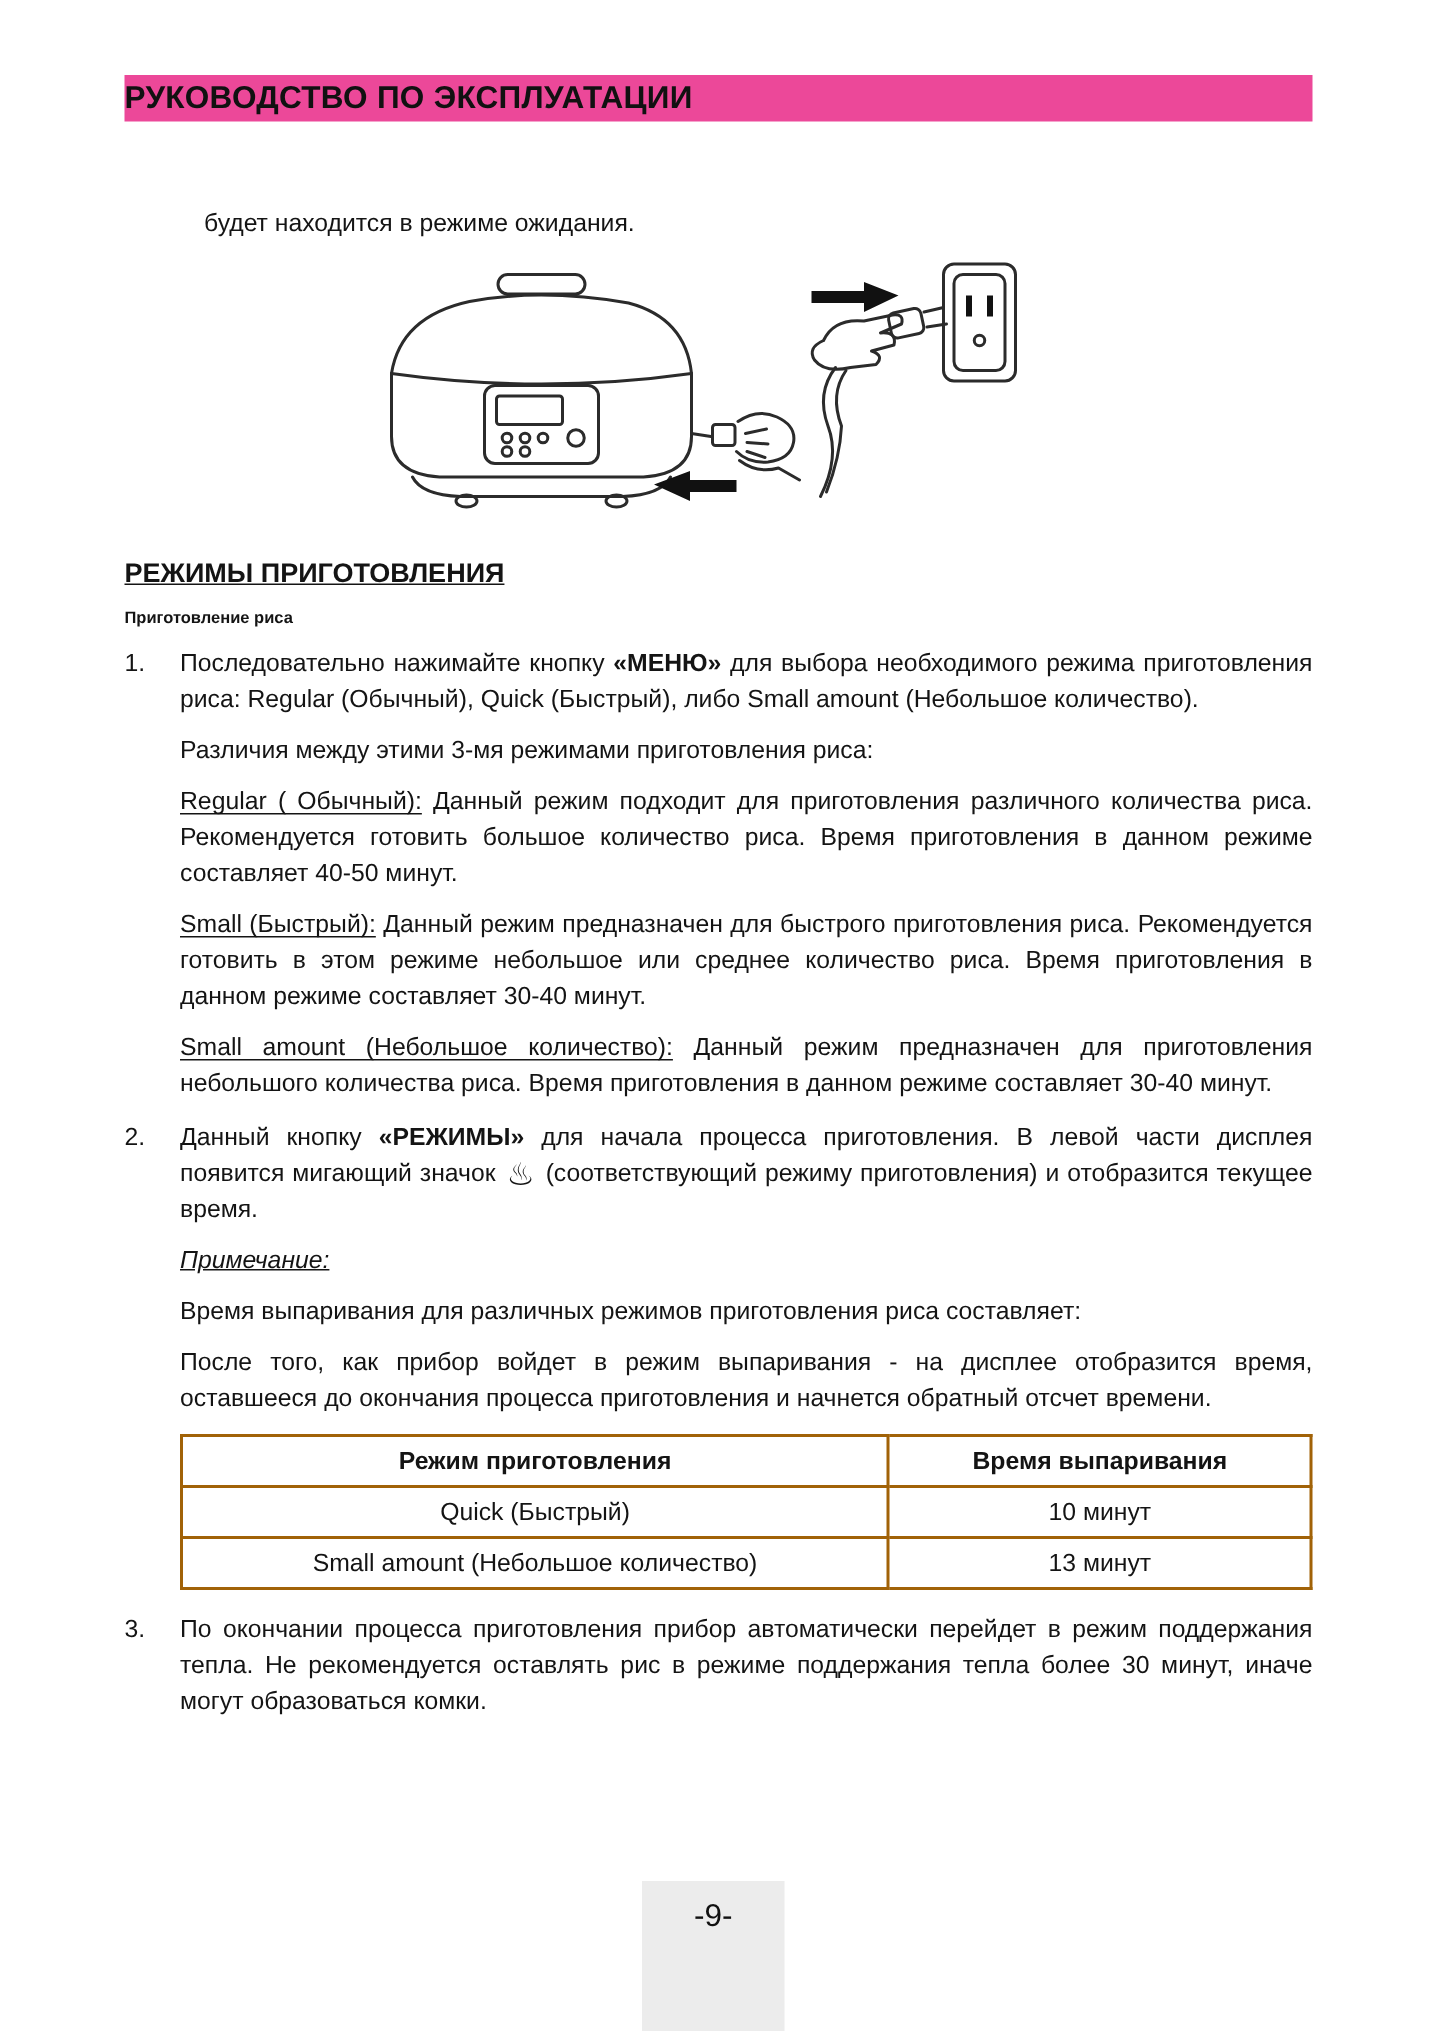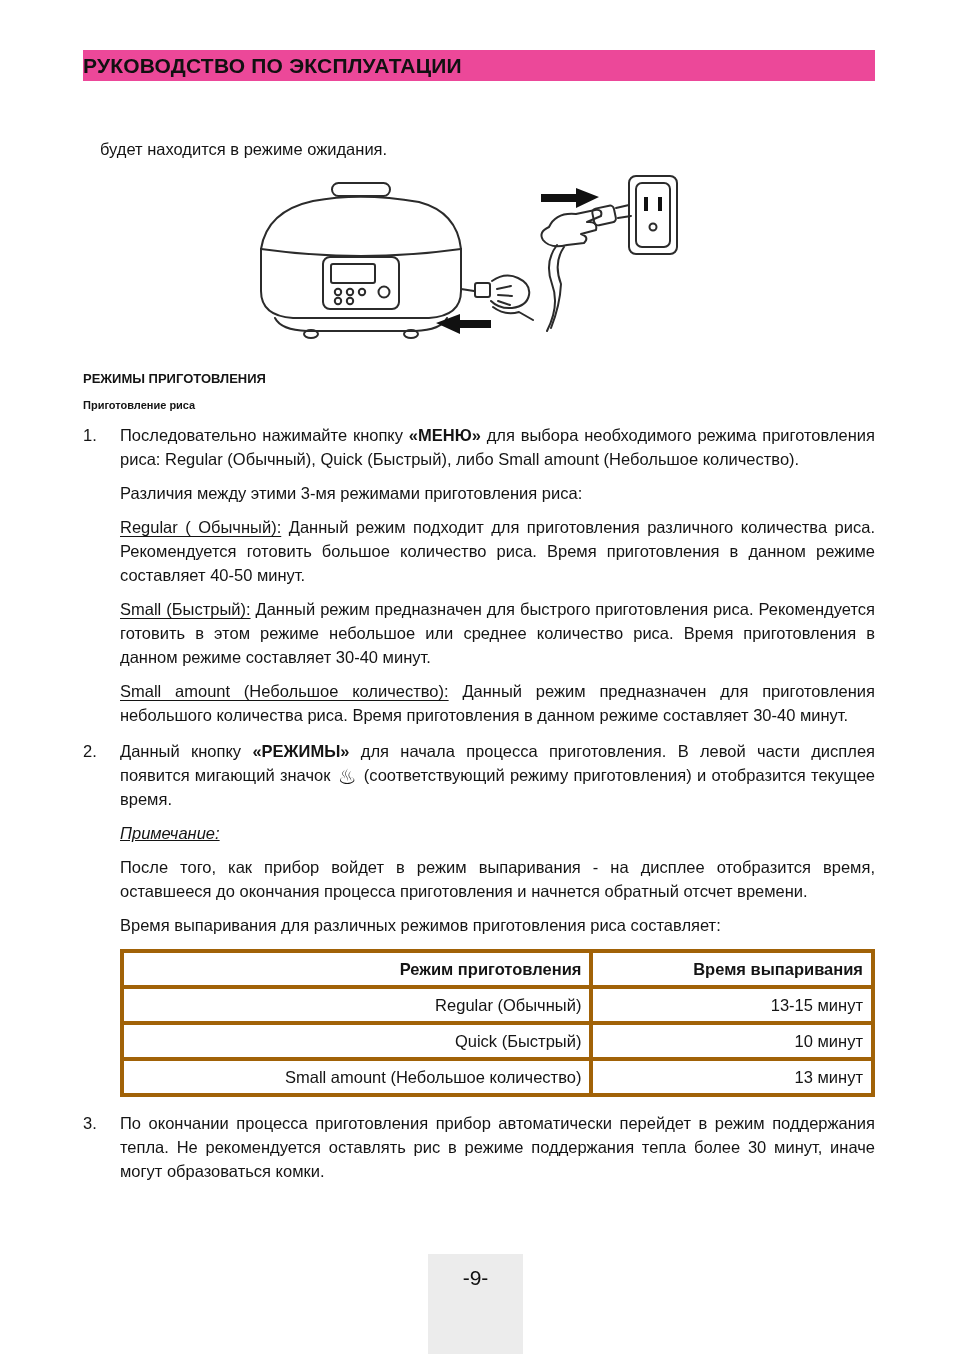--- a/index.html
+++ b/index.html
@@ -17,25 +17,25 @@
     margin-top: 50px;
     background: #ec4899;
     height: 31px;
     display: flex; align-items: center;
   }
   .header-title {
     font-size: 21px; font-weight: bold; margin: 0;
     letter-spacing: 0.2px; color: #111;
   }
 
-  .intro { margin: 56px 0 0 17px; font-size: 16.5px; line-height: 24px; }
+  .intro { margin: 56px 0 0 53px; font-size: 16.5px; line-height: 24px; }
 
   .illustration { margin: 10px 0 0 148px; }
 
-  h2.modes-heading { font-size: 13px; font-weight: bold; margin: 24px 0 0; }
+  h2.modes-heading { font-size: 18px; font-weight: bold; margin: 24px 0 0; text-decoration: underline; }
   h3.rice-heading  { font-size: 11px; font-weight: bold; margin: 13px 0 0; }
 
   .step { display: flex; margin-top: 12px; font-size: 16.5px; line-height: 24px; }
   .step .num { width: 37px; flex: none; }
   .step .body { flex: 1; min-width: 0; }
   .step .body p { margin: 0 0 10px; text-align: justify; }
   .step .body p:last-child { margin-bottom: 0; }
 
   .ul { text-decoration: underline; text-underline-offset: 3px; }
   .bold { font-weight: bold; }
@@ -43,21 +43,21 @@
   .steam {
     display: inline-block; font-size: 21px; line-height: 1;
     vertical-align: -3px; padding: 0 2px;
   }
 
   table.modes-table {
     border-collapse: collapse; width: 100%;
     margin: 12px 0 2px; font-size: 16.5px;
   }
   .modes-table th, .modes-table td {
-    border: 4px solid #a16207; text-align: right;
+    border: 2px solid #a16207; text-align: center;
     padding: 4px 8px; height: 30px;
   }
   .modes-table th { font-weight: bold; }
 
   .footer-block {
     position: absolute; left: 428px; top: 1254px;
     width: 95px; height: 100px; background: #ececec;
   }
   .page-number {
     position: absolute; left: 0; top: 12px; width: 95px;
@@ -135,35 +135,31 @@
         <p><span class="ul">Small (Быстрый):</span><span> Данный режим предназначен для быстрого приготовления риса. Рекомендуется готовить в этом режиме небольшое или среднее количество риса. Время приготовления в данном режиме составляет 30-40 минут.</span></p>
         <p><span class="ul">Small amount (Небольшое количество):</span><span> Данный режим предназначен для приготовления небольшого количества риса. Время приготовления в данном режиме составляет 30-40 минут.</span></p>
       </div>
     </div>
 
     <div class="step">
       <div class="num">2.</div>
       <div class="body">
         <p><span>Данный кнопку </span><span class="bold">«РЕЖИМЫ»</span><span> для начала процесса приготовления. В левой части дисплея появится мигающий значок </span><span class="steam">♨</span><span> (соответствующий режиму приготовления) и отобразится текущее время.</span></p>
         <p class="note-label">Примечание:</p>
+        <p>Время выпаривания для различных режимов приготовления риса составляет:</p>
         <p>После того, как прибор войдет в режим выпаривания - на дисплее отобразится время, оставшееся до окончания процесса приготовления и начнется обратный отсчет времени.</p>
-        <p>Время выпаривания для различных режимов приготовления риса составляет:</p>
 
         <table class="modes-table">
           <thead>
             <tr>
               <th>Режим приготовления</th>
               <th>Время выпаривания</th>
             </tr>
           </thead>
           <tbody>
-            <tr>
-              <td>Regular (Обычный)</td>
-              <td>13-15 минут</td>
-            </tr>
             <tr>
               <td>Quick (Быстрый)</td>
               <td>10 минут</td>
             </tr>
             <tr>
               <td>Small amount (Небольшое количество)</td>
               <td>13 минут</td>
             </tr>
           </tbody>
         </table>

